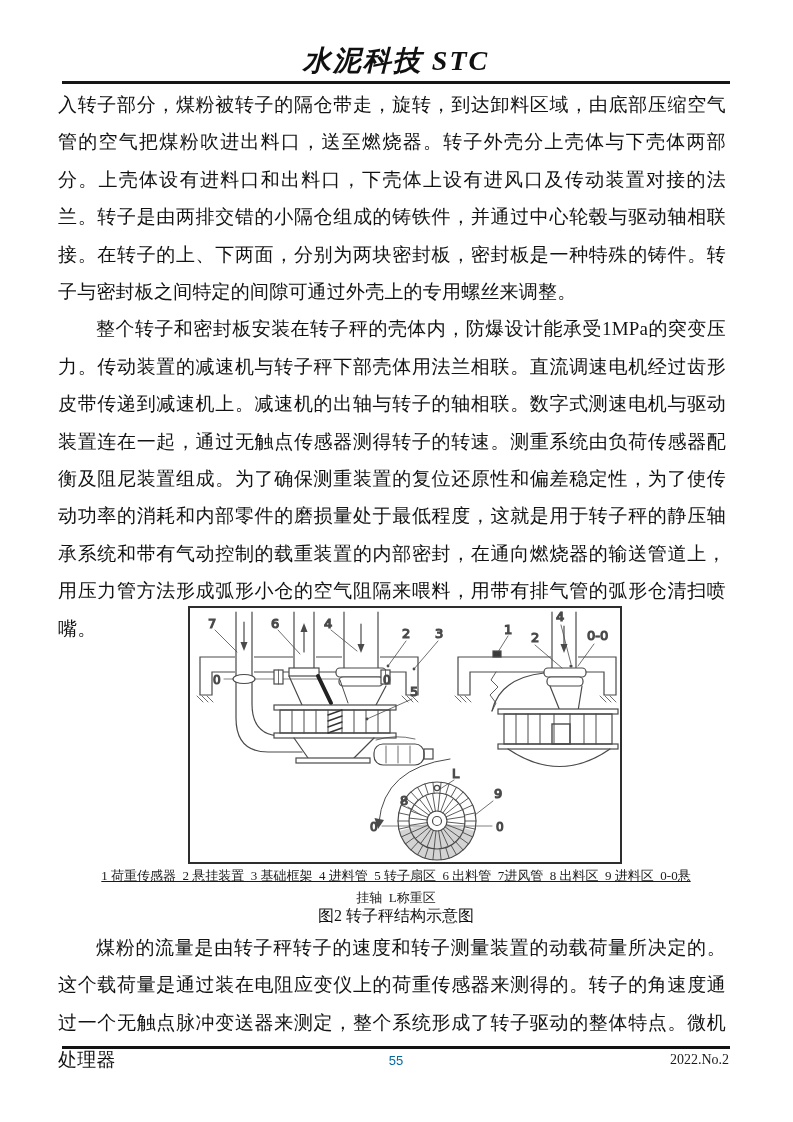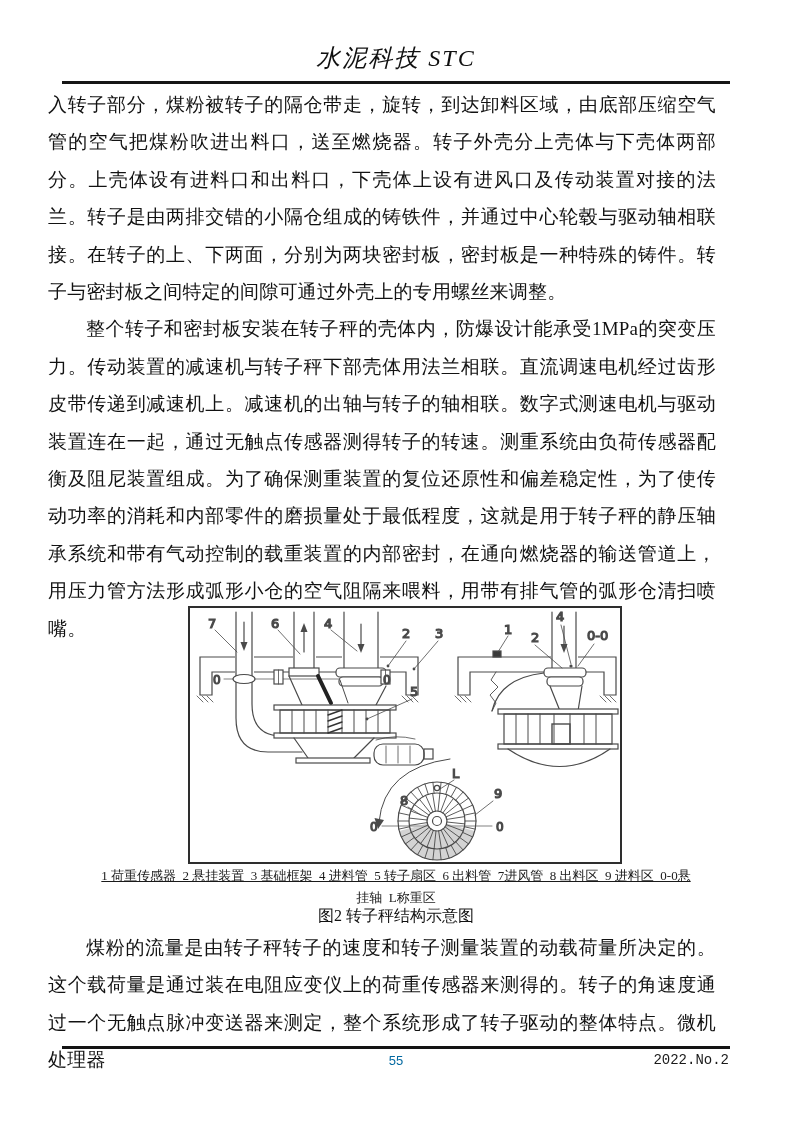--- a/index.html
+++ b/index.html
@@ -3,29 +3,29 @@
 <meta charset="utf-8">
 <style>
   html,body{margin:0;padding:0;background:#e8e8e8;}
   .page{
     position:relative; width:793px; height:1122px; background:#ffffff;
     margin:0 auto; overflow:hidden;
     font-family:"Liberation Serif","DejaVu Serif",serif; color:#141414;
   }
   .header-title{
     position:absolute; top:42px; left:62px; width:668px;
-    text-align:center; font-size:24px; font-style:italic; font-weight:normal;
+    text-align:center; font-size:28px; font-style:italic; font-weight:bold;
     letter-spacing:2px; color:#101010;
   }
   .header-rule{
     position:absolute; top:81px; left:62px; width:668px; height:3px;
     background:#161616;
   }
   .body-text{
-    position:absolute; left:48px; width:668px;
+    position:absolute; left:58px; width:668px;
     font-size:19px; line-height:37.4px; text-align:justify;
     color:#121212; letter-spacing:0.2px;
   }
   .body-block-1{ top:86px; }
   .body-block-3{ top:929px; }
   .para{ margin:0; }
   .para.indent{ text-indent:2em; }
   .figure-box{
     position:absolute; top:606px; left:188px; width:430px; height:254px;
     border:2px solid #2e2e2e; background:#fff; box-sizing:content-box;
@@ -49,21 +49,21 @@
     position:absolute; top:1046px; left:62px; width:668px; height:2.5px;
     background:#131313;
   }
   .footer-page{
     position:absolute; top:1053px; left:62px; width:668px;
     text-align:center; font-size:13px;
     font-family:"Liberation Sans","DejaVu Sans",sans-serif; color:#0369a1;
   }
   .footer-issue{
     position:absolute; top:1052px; right:64px;
-    font-size:14px; font-family:Liberation Mono, monospace;
+    font-size:14px; font-family:Liberation Serif, serif;
     color:#1a1a1a;
   }
   .fig-label{
     font-family:"DejaVu Sans","Liberation Sans",sans-serif;
     font-size:13px; fill:#4f4f4f;
   }
   .fig-label-sm{
     font-family:"DejaVu Sans","Liberation Sans",sans-serif;
     font-size:12px; fill:#5a5a5a;
   }

